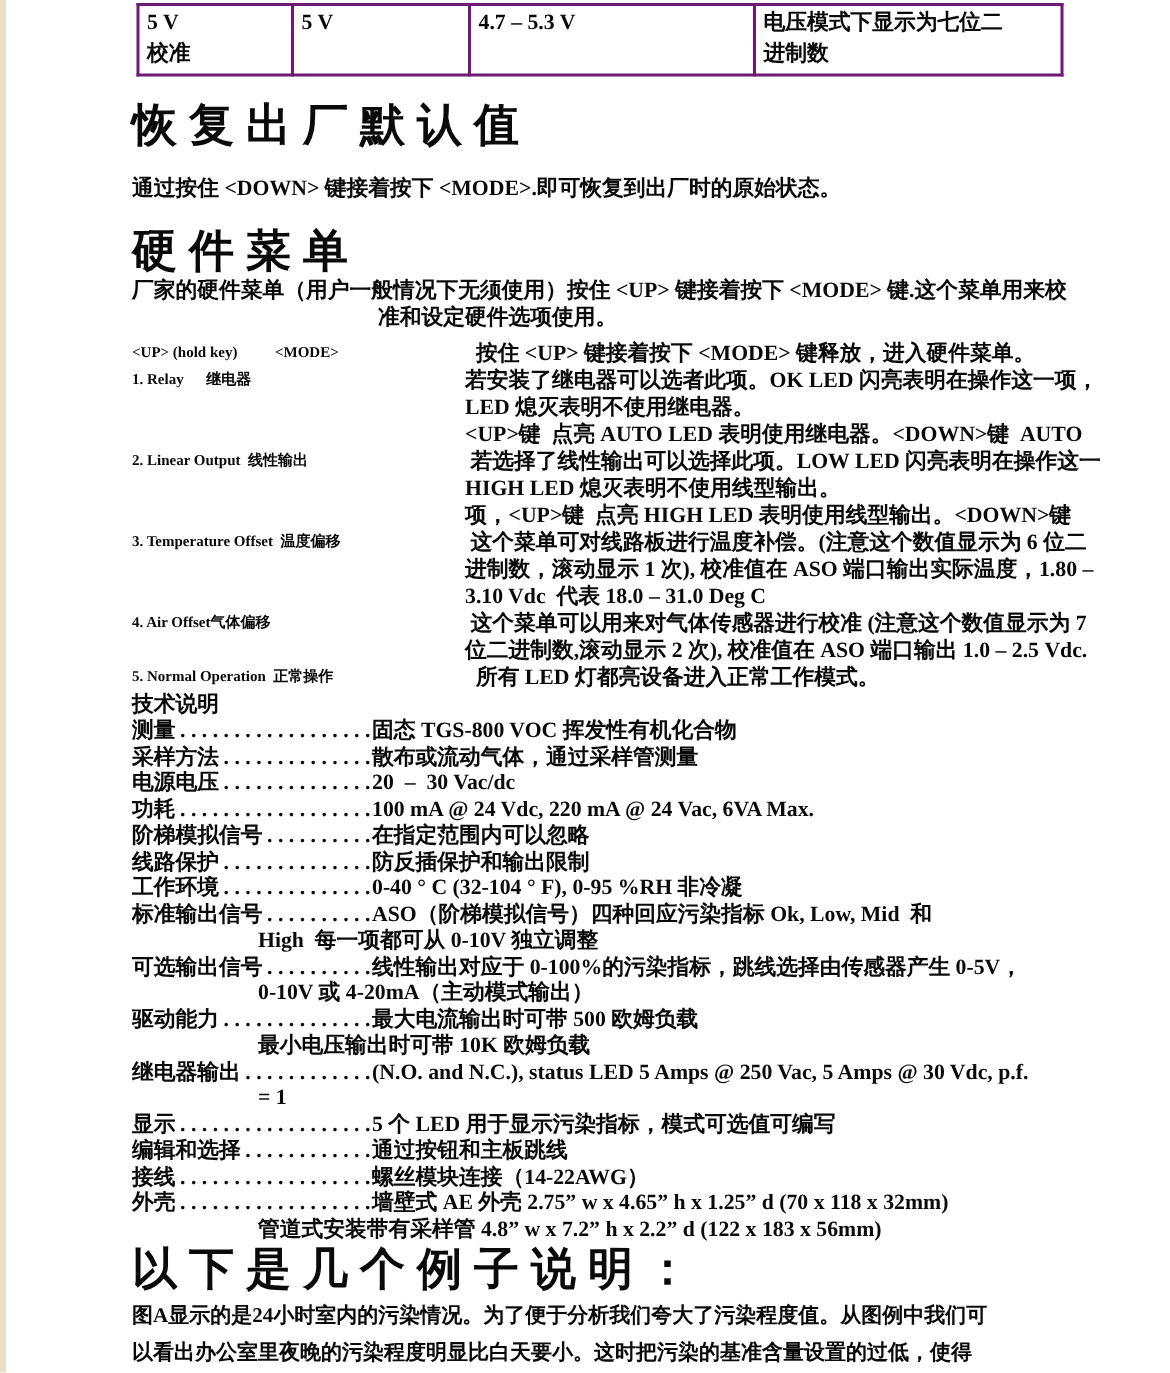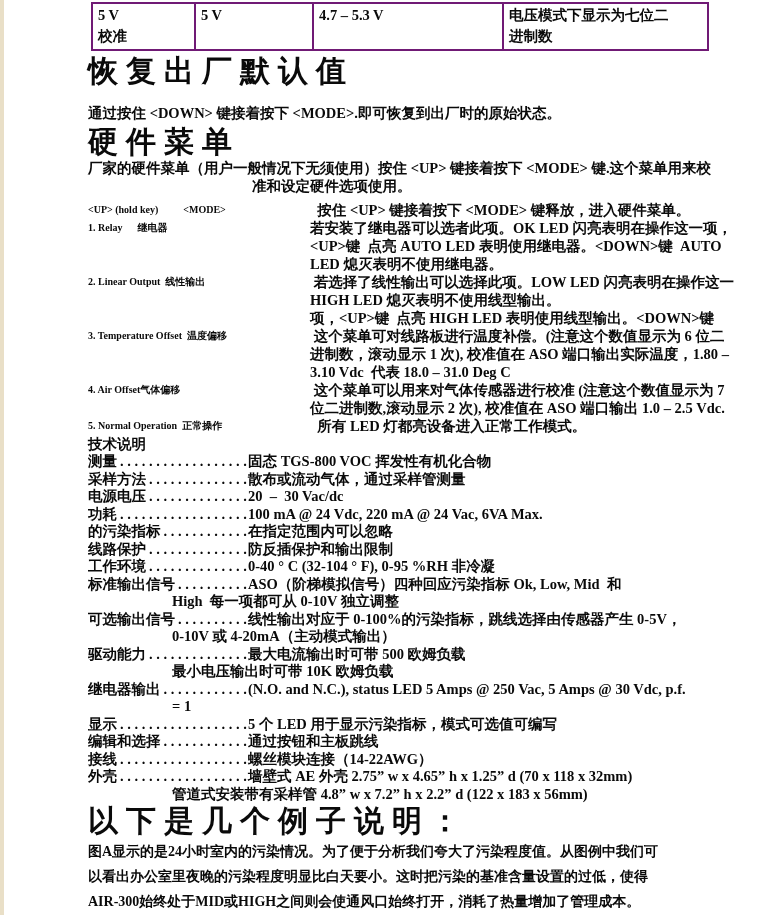--- a/index.html
+++ b/index.html
@@ -17,21 +17,21 @@
 
   table.cal{border-collapse:collapse;table-layout:fixed;width:616px;margin:2px 0 0 3px;}
   table.cal td{
     border:2px solid #701a75;
     vertical-align:top;
     padding:1px 5px 2px 5px;
     font-size:14.5px;line-height:21px;
     white-space:pre-line;
   }
 
-  h1{font-size:30px;font-weight:bold;letter-spacing:8px;line-height:34px;margin:3px 0 0 0;}
+  h1{font-size:30px;font-weight:bold;letter-spacing:8px;line-height:34px;margin:16px 0 0 0;}
   h1.h1-ex{line-height:32px;margin-top:2px;}
 
   .bl{font-size:14.5px;line-height:18px;white-space:pre;}
   .restore-body{margin-top:16px;}
   .intro2{margin-left:164px;}
 
   .menu{margin-top:6px;}
   .menu-row{display:flex;}
   .menu-label{flex:0 0 222px;font-size:10px;line-height:18px;white-space:pre;}
   .menu-desc{flex:1;min-width:0;}
@@ -86,22 +86,22 @@
       <div class="menu-label">&lt;UP&gt; (hold key)          &lt;MODE&gt;</div>
       <div class="menu-desc">
         <div class="mline">  按住 &lt;UP&gt; 键接着按下 &lt;MODE&gt; 键释放，进入硬件菜单。</div>
       </div>
     </div>
 
     <div class="menu-row">
       <div class="menu-label">1. Relay      继电器</div>
       <div class="menu-desc">
         <div class="mline">若安装了继电器可以选者此项。OK LED 闪亮表明在操作这一项，</div>
+        <div class="mline">LED 熄灭表明不使用继电器。</div>
         <div class="mline">&lt;UP&gt;键  点亮 AUTO LED 表明使用继电器。&lt;DOWN&gt;键  AUTO</div>
-        <div class="mline">LED 熄灭表明不使用继电器。</div>
       </div>
     </div>
 
     <div class="menu-row">
       <div class="menu-label">2. Linear Output  线性输出</div>
       <div class="menu-desc">
         <div class="mline"> 若选择了线性输出可以选择此项。LOW LED 闪亮表明在操作这一</div>
         <div class="mline">HIGH LED 熄灭表明不使用线型输出。</div>
         <div class="mline">项，&lt;UP&gt;键  点亮 HIGH LED 表明使用线型输出。&lt;DOWN&gt;键</div>
       </div>
@@ -164,21 +164,21 @@
     <div class="spec-row">
       <div class="spec-lead">
           <span class="spec-label">功耗</span>
           <span class="dots">. . . . . . . . . . . . . . . . . . . . . . . . . . . . . . . . . . . . . .</span>
         </div>
       <div class="spec-value">100 mA @ 24 Vdc, 220 mA @ 24 Vac, 6VA Max.</div>
     </div>
 
     <div class="spec-row">
       <div class="spec-lead">
-          <span class="spec-label">的污染指标</span>
+          <span class="spec-label">阶梯模拟信号</span>
           <span class="dots">. . . . . . . . . . . . . . . . . . . . . . . . . . . . . . . . . . . . . .</span>
         </div>
       <div class="spec-value">在指定范围内可以忽略</div>
     </div>
 
     <div class="spec-row">
       <div class="spec-lead">
           <span class="spec-label">线路保护</span>
           <span class="dots">. . . . . . . . . . . . . . . . . . . . . . . . . . . . . . . . . . . . . .</span>
         </div>

